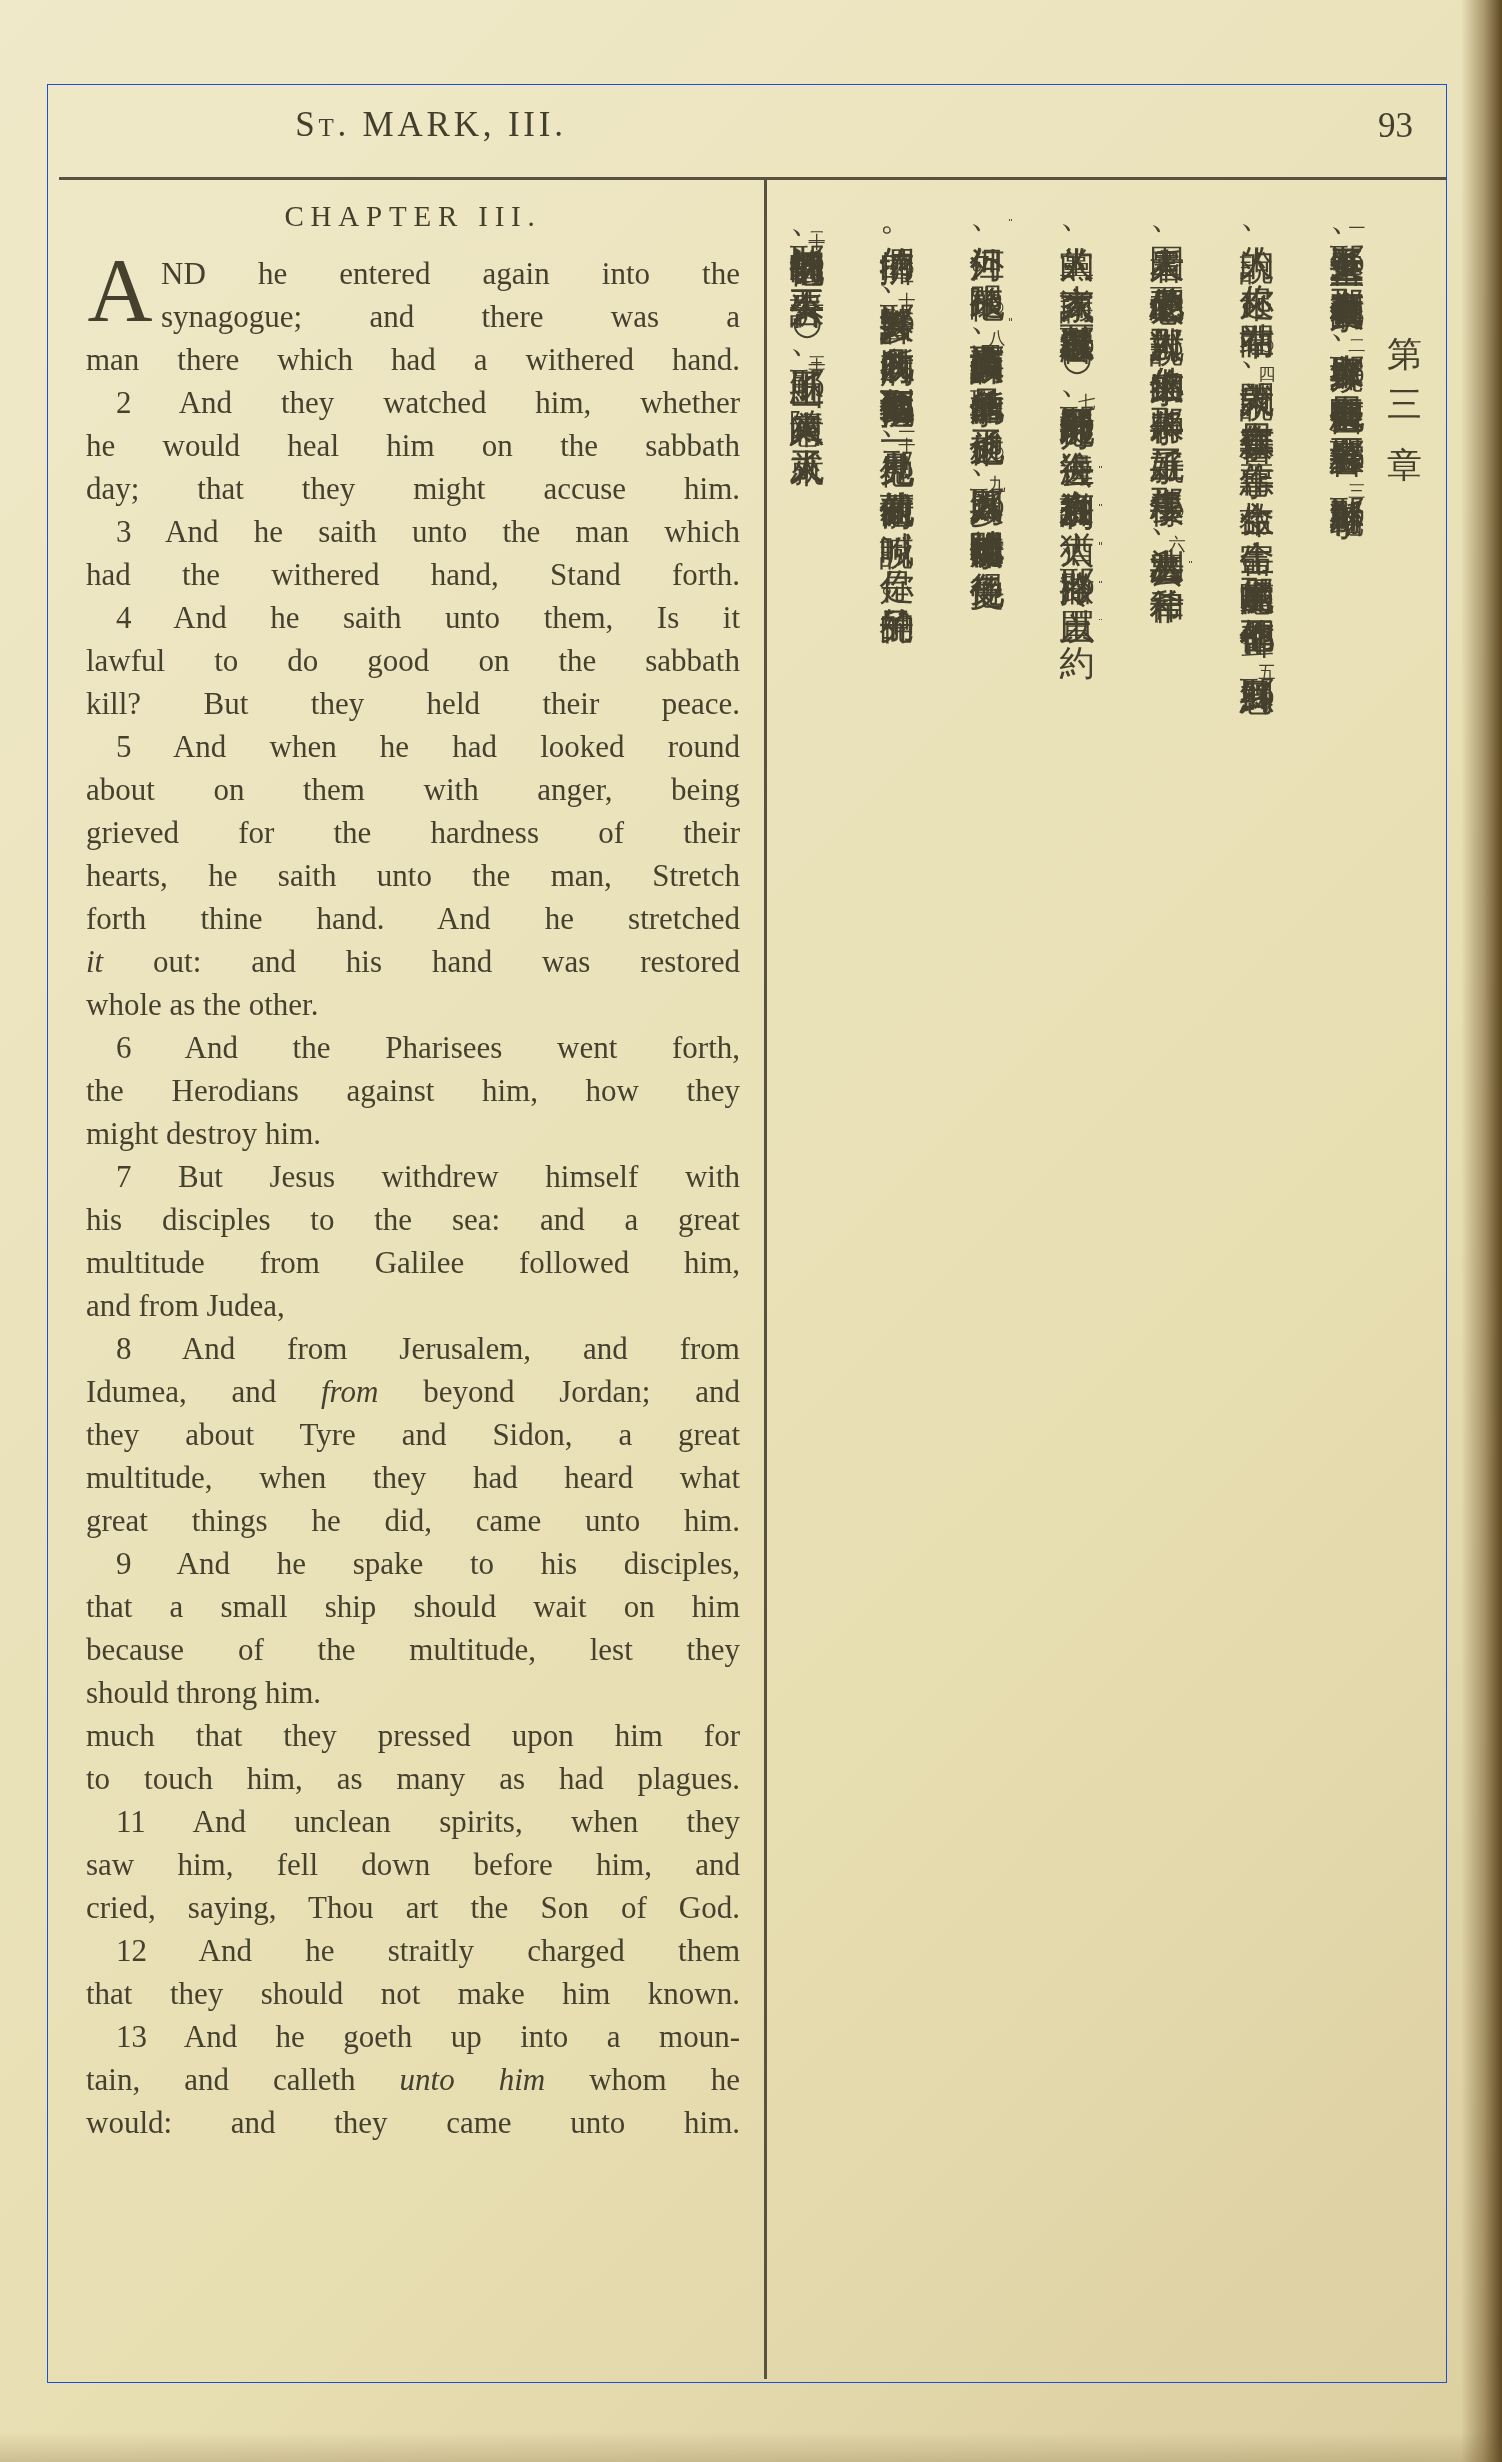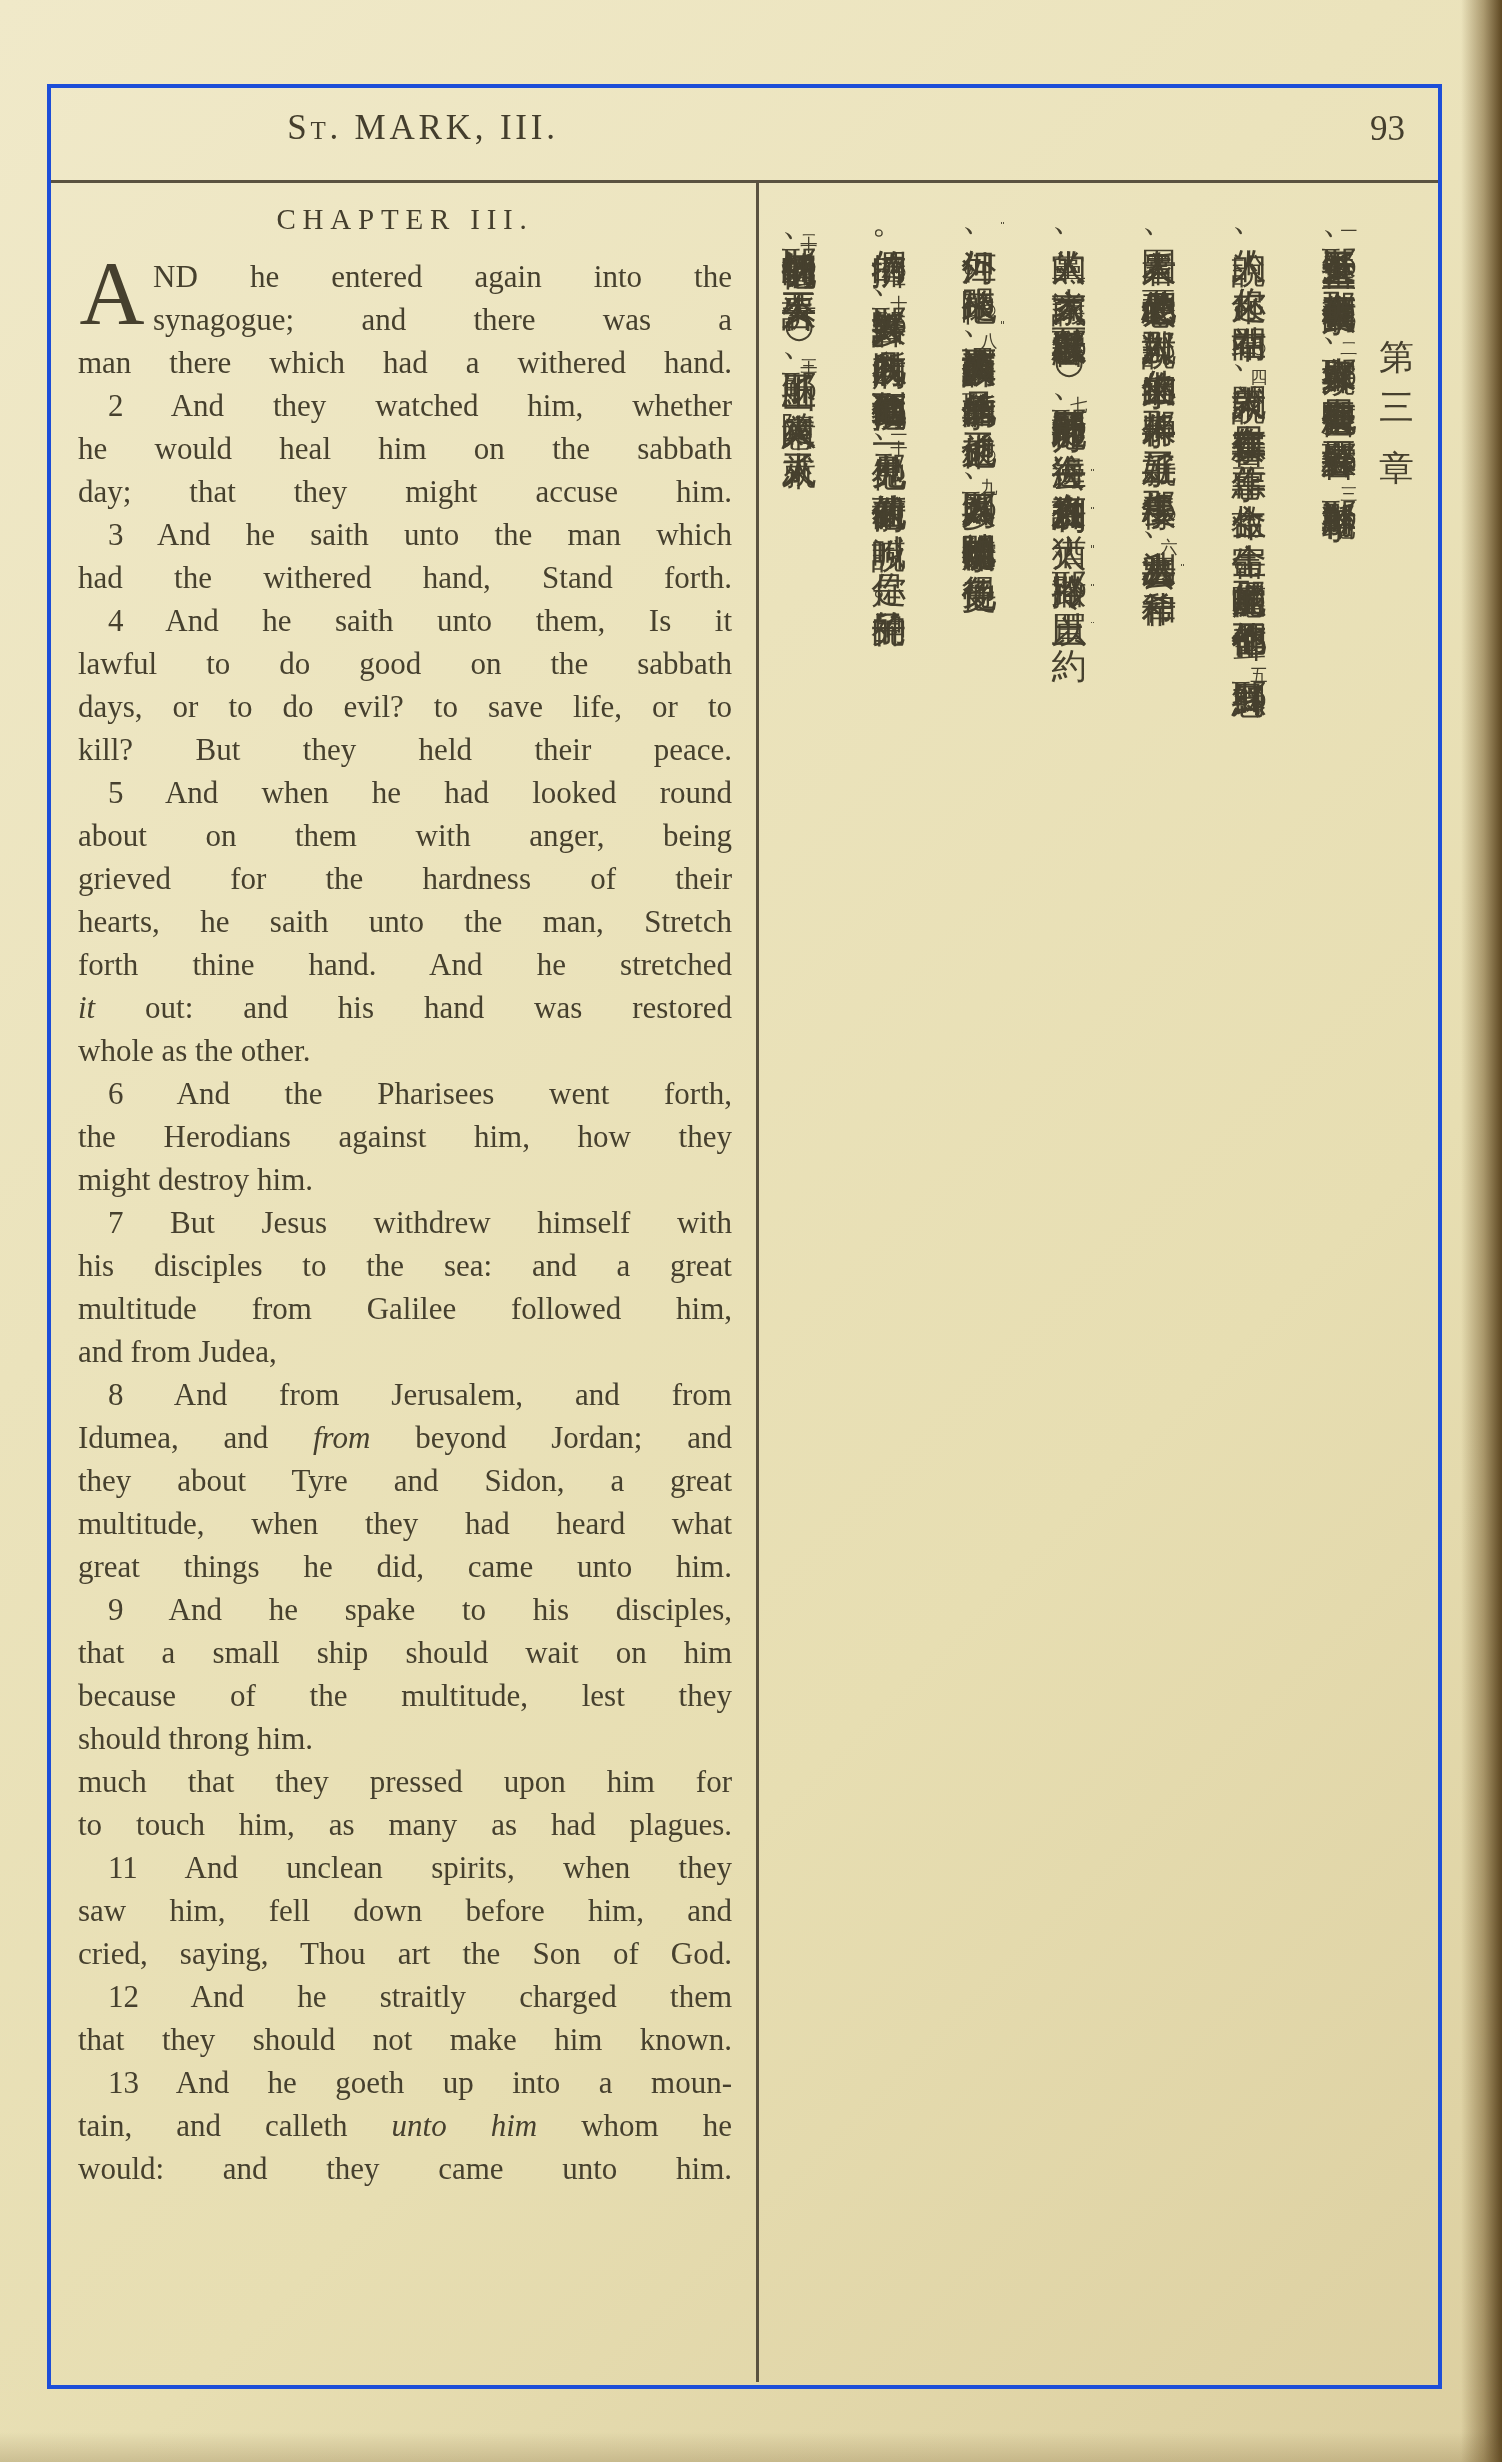--- a/index.html
+++ b/index.html
@@ -8,21 +8,22 @@
     background:linear-gradient(135deg,#f0e9c9 0%,#ebe3bc 35%,#e7deb2 65%,#dccfa0 100%);
     font-family:"Liberation Serif",serif;
   }
   
   .edge-right{position:absolute;top:0;right:0;width:41px;height:100%;
     background:linear-gradient(to right,rgba(120,95,50,0),rgba(120,95,50,.55) 55%,#5d4722 100%);}
   .edge-bottom{position:absolute;left:0;bottom:0;width:100%;height:30px;
     background:linear-gradient(to bottom,rgba(120,95,50,0),rgba(120,95,50,.25));}
   .frame{
     position:absolute;left:47px;top:84px;width:1387px;height:2297px;
-    border:4px solid #1d4ed8;
+    border:1px solid #1d4ed8;
+    padding-left:11px;
   }
   
   .head{position:relative;height:92px;border-bottom:3px solid #5a5240;}
   .head-left{
     position:absolute;left:128px;top:19.5px;width:488px;text-align:center;
     font-size:35px;color:#443e2d;font-variant:small-caps;letter-spacing:3.8px;
   }
   .head-cn{
     position:absolute;left:841px;top:18px;width:361px;text-align:center;
     font-size:36px;color:#443e2d;letter-spacing:19.5px;
@@ -75,21 +76,20 @@
       <div class="ln dc jl">ND he entered again into the</div>
           <div class="ln dc jl">synagogue; and there was a</div>
           <div class="ln jl">man there which had a withered hand.</div>
           <div class="ln ind jl">2 And they watched him, whether</div>
           <div class="ln jl">he would heal him on the sabbath</div>
           <div class="ln jl">day; that they might accuse him.</div>
           <div class="ln ind jl">3 And he saith unto the man which</div>
           <div class="ln jl">had the withered hand, Stand forth.</div>
           <div class="ln ind jl">4 And he saith unto them, Is it</div>
           <div class="ln jl">lawful to do good on the sabbath</div>
-          <div class="ln jl">days, or to do evil? to save life, or to</div>
           <div class="ln jl">kill?  But they held their peace.</div>
           <div class="ln ind jl">5 And when he had looked round</div>
           <div class="ln jl">about on them with anger, being</div>
           <div class="ln jl">grieved for the hardness of their</div>
           <div class="ln jl">hearts, he saith unto the man, Stretch</div>
           <div class="ln jl">forth thine hand.  And he stretched</div>
           <div class="ln jl"><i>it</i> out: and his hand was restored</div>
           <div class="ln ">whole as the other.</div>
           <div class="ln ind jl">6 And the Pharisees went forth,</div>
           <div class="ln jl">the Herodians against him, how they</div>

